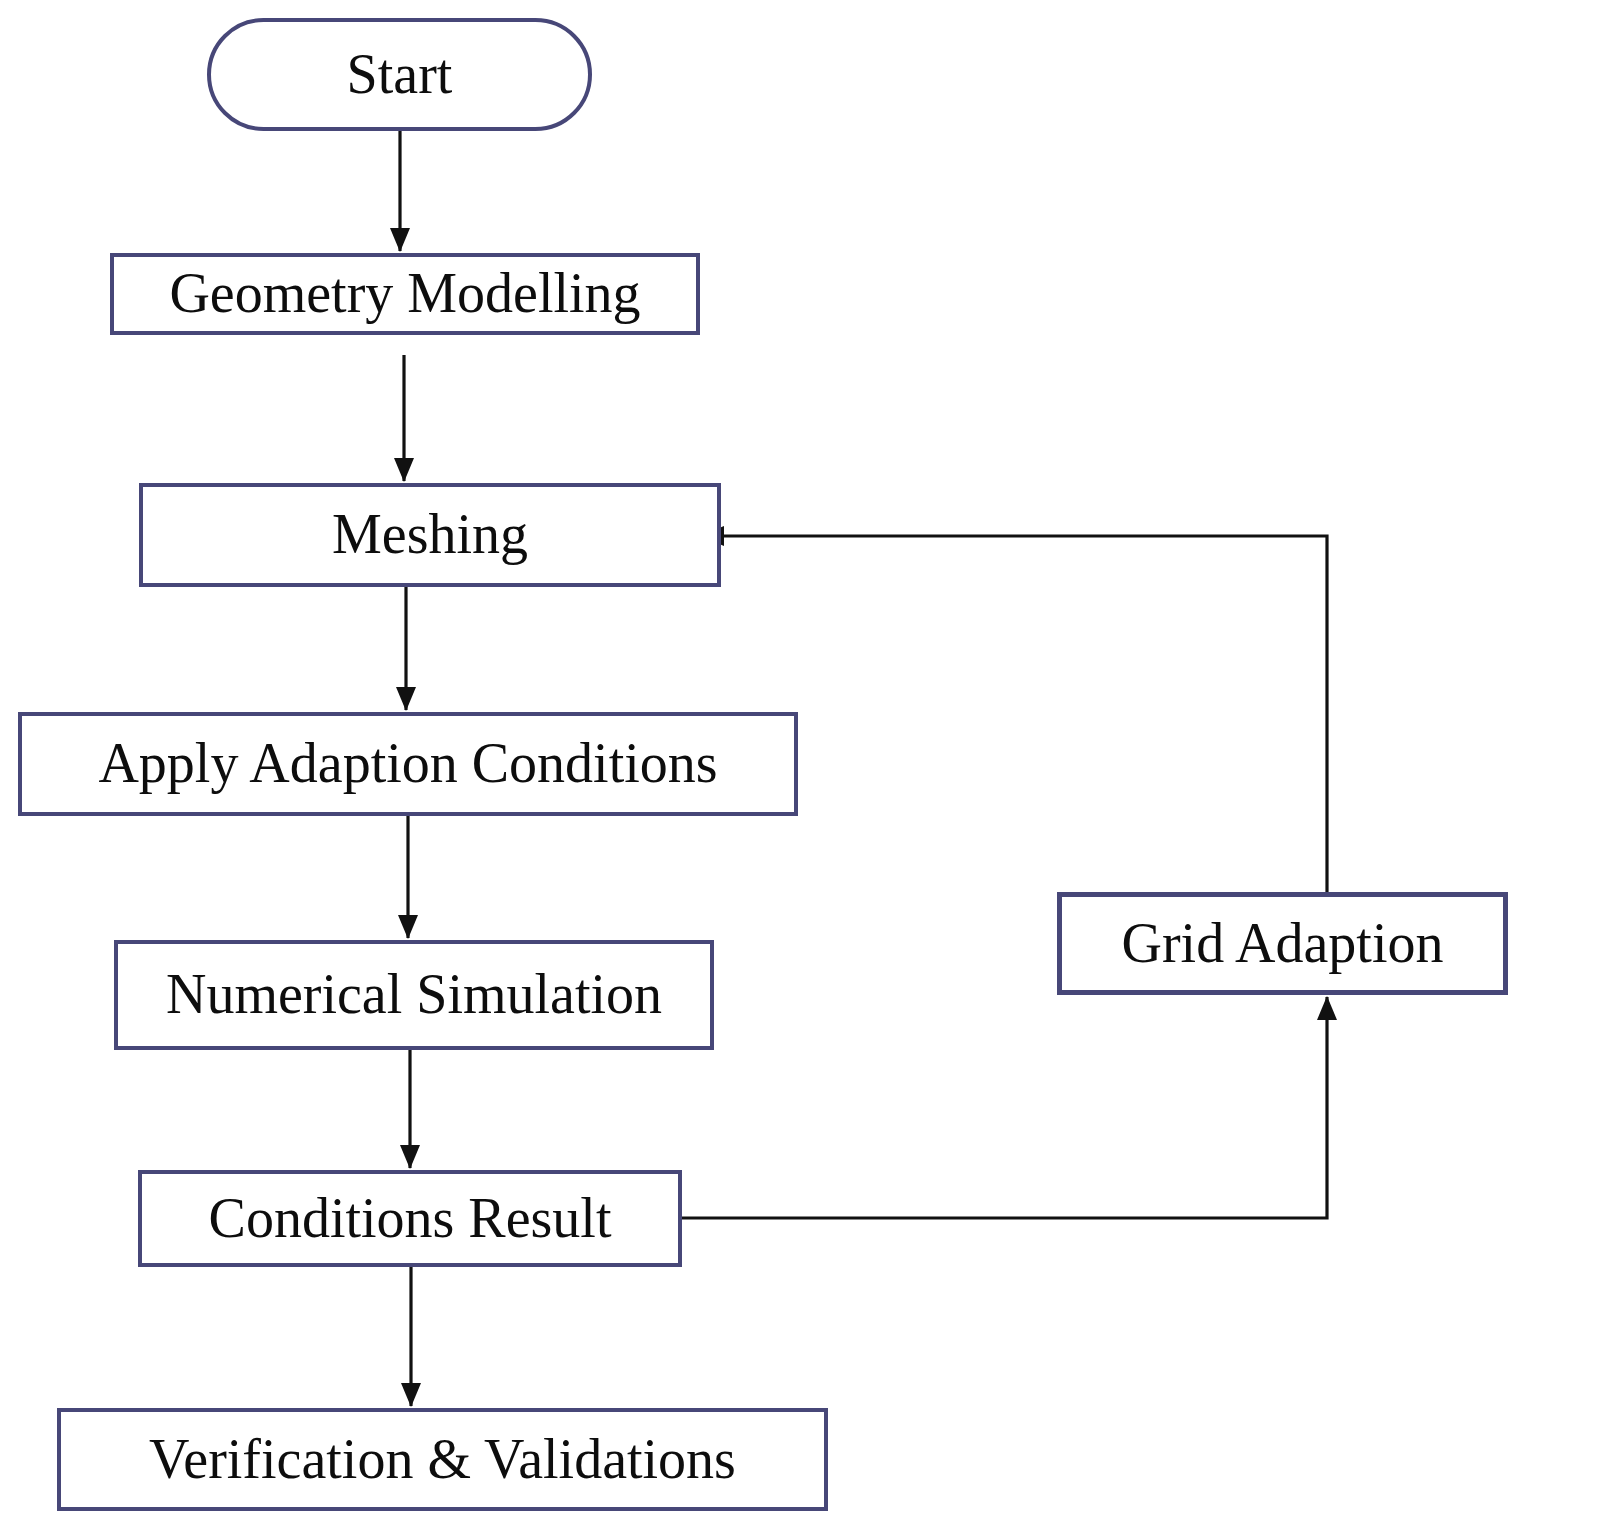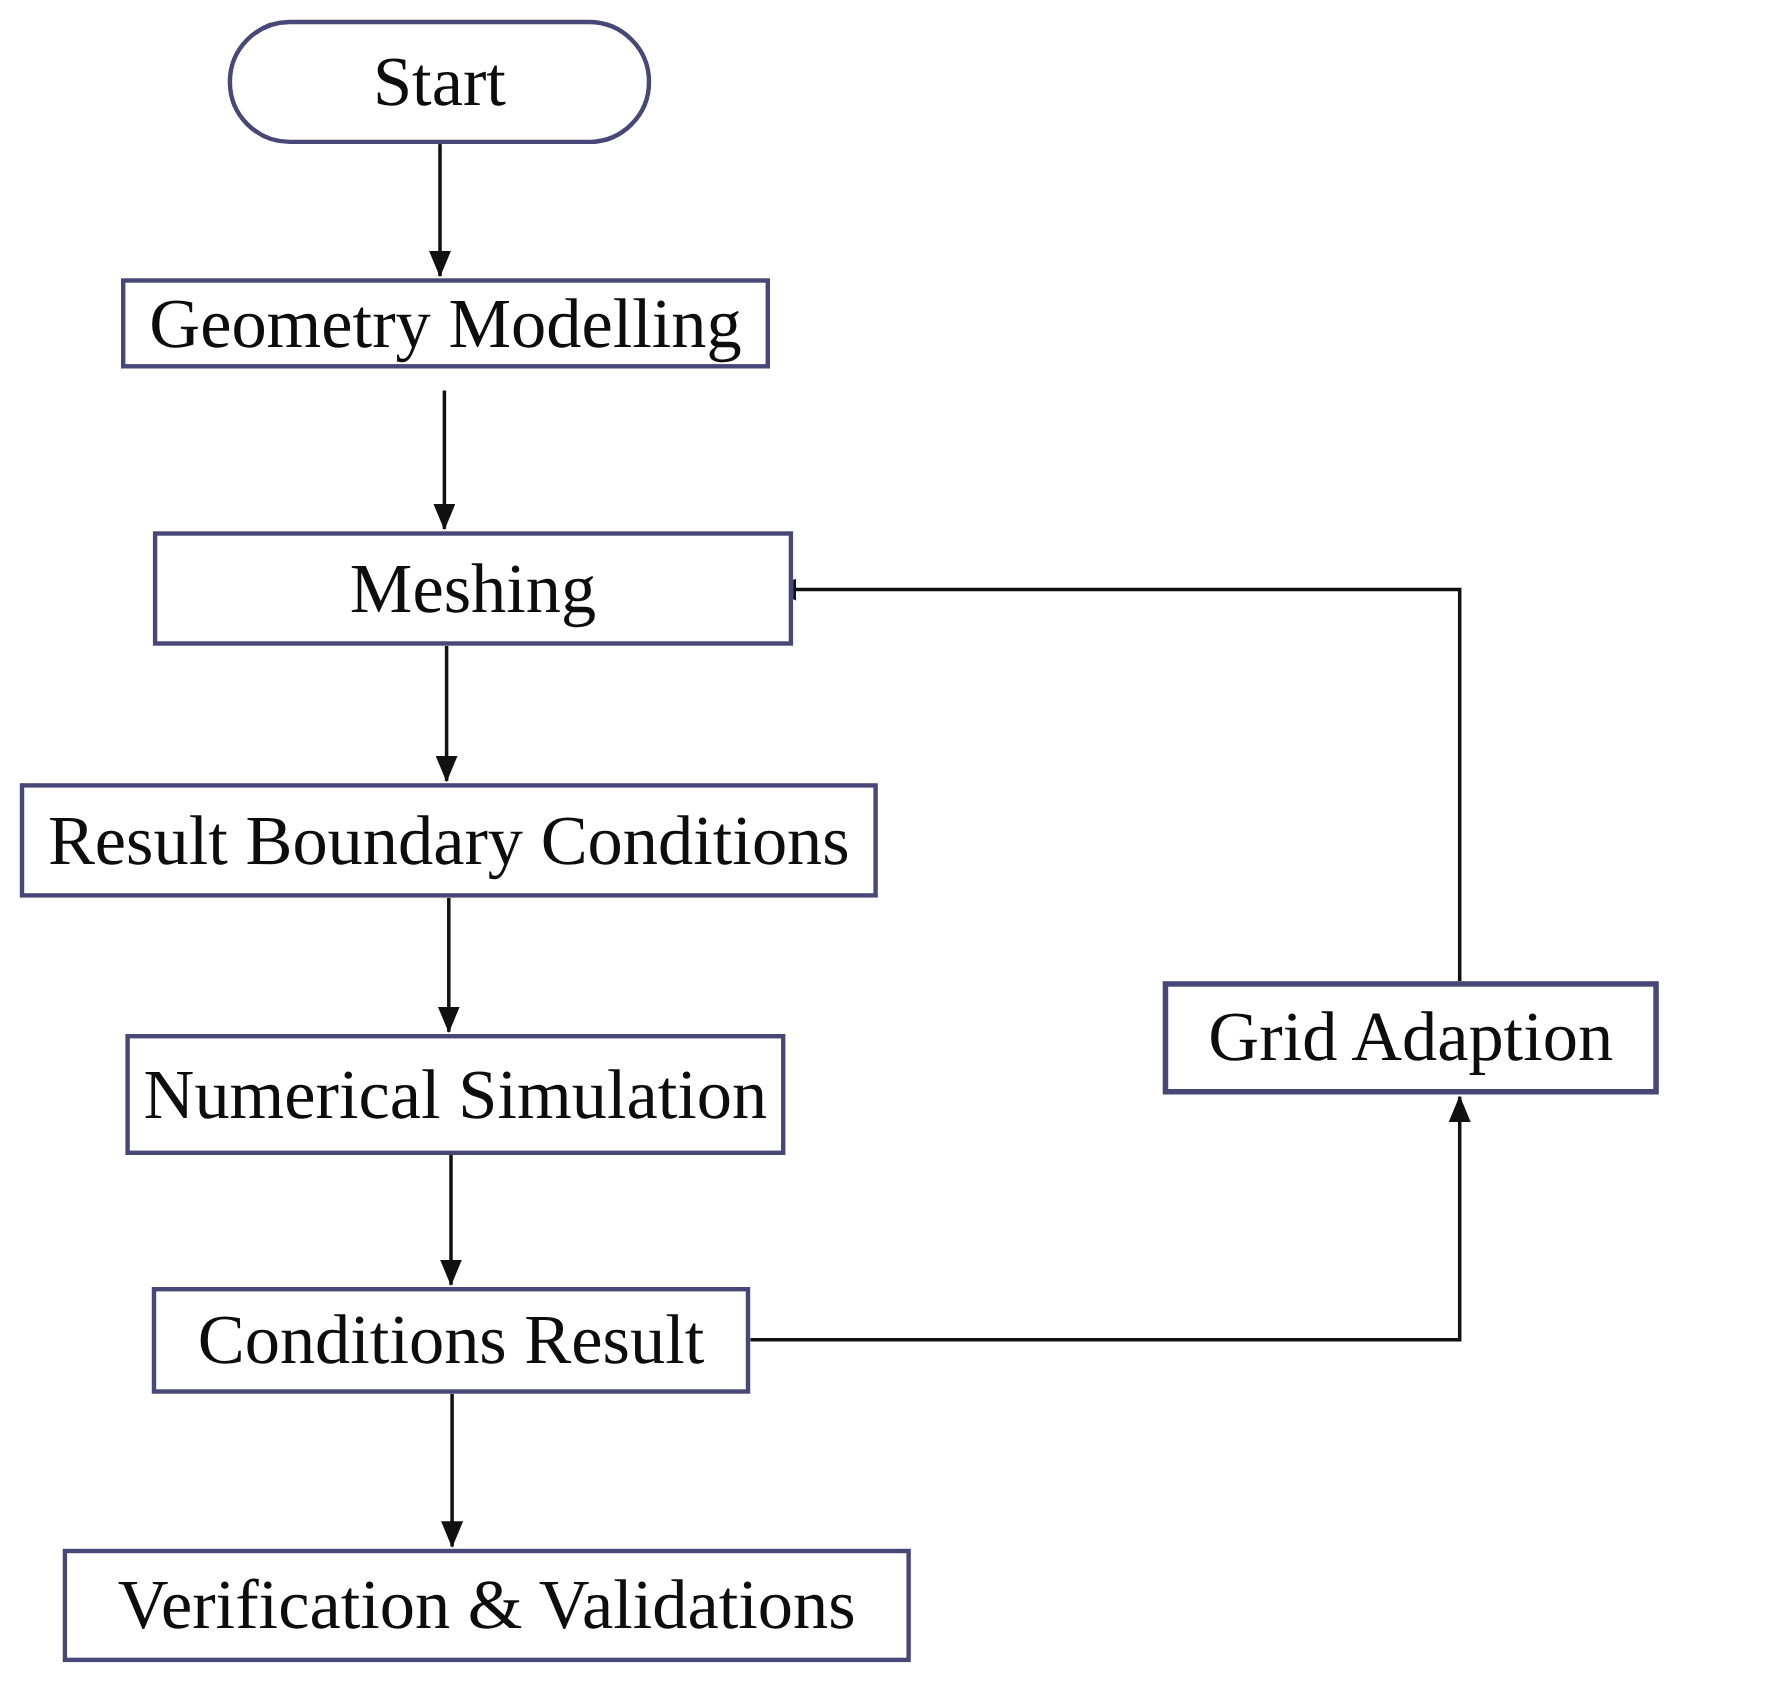--- a/index.html
+++ b/index.html
@@ -18,21 +18,21 @@
   }
   .node {
     position: absolute;
     display: flex;
     align-items: center;
     justify-content: center;
     box-sizing: border-box;
     background: #ffffff;
     border: 4px solid #474778;
     color: #0d0d0d;
-    font-size: 64px;
+    font-size: 56px;
     line-height: 1.1;
     text-align: center;
     white-space: nowrap;
   }
   .node.stadium { border-radius: 62px; }
   .node.heavy { border-width: 5px; }
   .node .label { display: inline-block; padding: 0 10px; }
 </style>
 </head>
 <body>
@@ -69,21 +69,21 @@
 
   <div class="node" style="left:110px; top:253px; width:590px; height:82px;">
     <span class="label">Geometry Modelling</span>
   </div>
 
   <div class="node" style="left:115px; top:483px; width:582px; height:104px;margin-left:24px;">
     <span class="label">Meshing</span>
   </div>
 
   <div class="node" style="left:18px; top:712px; width:780px; height:104px;">
-    <span class="label">Result Boundary Conditions</span>
+    <span class="label">Apply Adaption Conditions</span>
   </div>
 
   <div class="node" style="left:114px; top:940px; width:600px; height:110px;">
     <span class="label">Numerical Simulation</span>
   </div>
 
   <div class="node" style="left:138px; top:1170px; width:544px; height:97px;">
     <span class="label">Conditions Result</span>
   </div>
 

